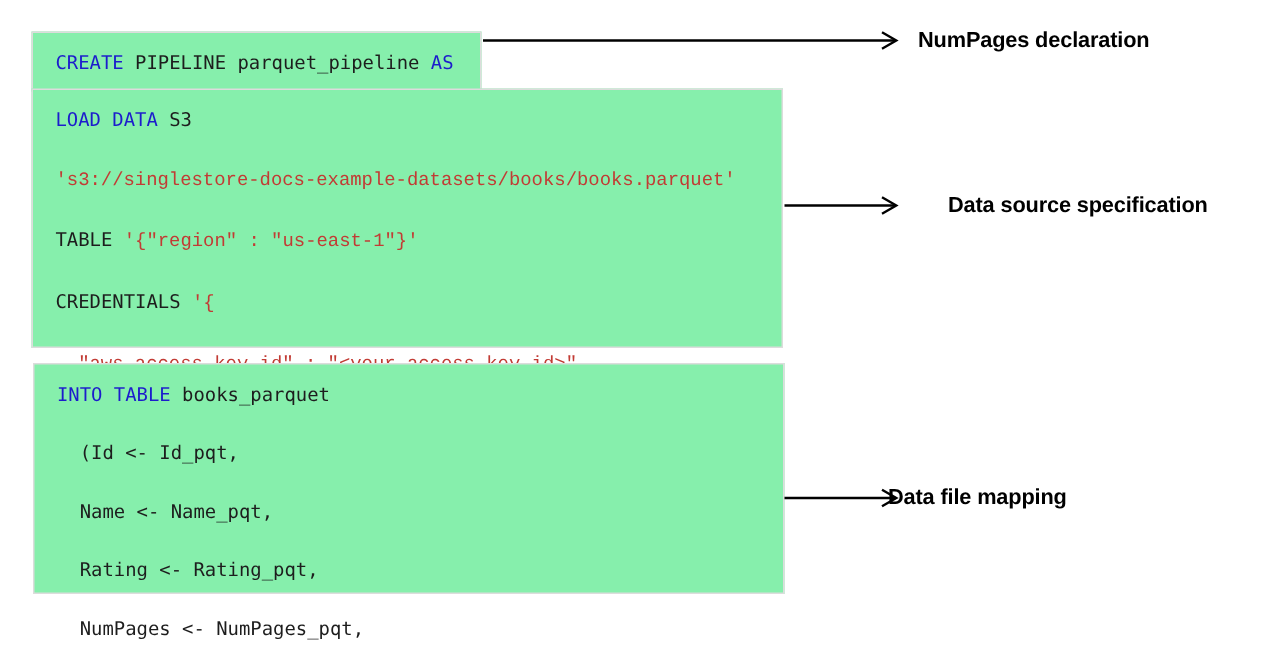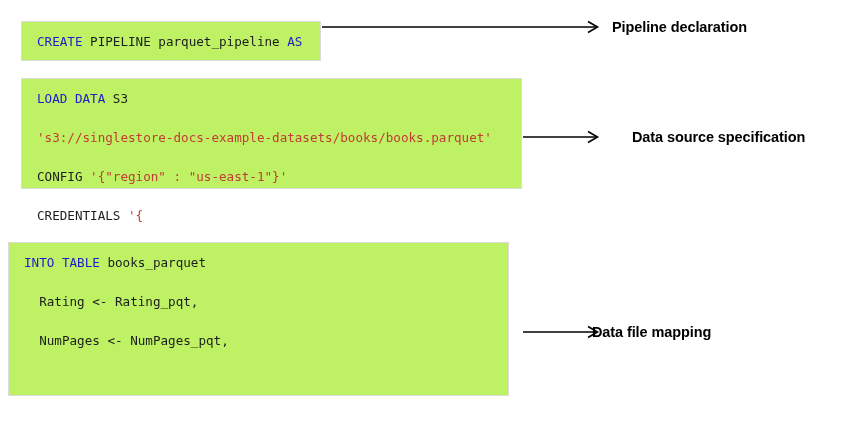--- a/index.html
+++ b/index.html
@@ -16,59 +16,59 @@
   }
 
   .canvas {
     position: absolute;
     inset: 0;
   }
 
   
   .code-block {
     position: absolute;
-    background: #bef264;
+    background: #86efac;
     border: 1px solid #dcdcdc;
     box-sizing: border-box;
     font-family: "DejaVu Sans Mono", "Liberation Mono", monospace;
     font-size: 12.6px;
     line-height: 19.6px;
     color: #1d1d1d;
     white-space: pre;
     padding: 9px 14px 9px 15px;
   }
 
   #block-declaration {
     left: 21px;
     top: 8px;
     width: 300px;
     height: 40px;
     padding-top: 10px;
   }
 
   #block-source {
     left: 21px;
-    top: 65px;
+    top: 46px;
     width: 501px;
-    height: 111px;
+    height: 173px;
     padding-top: 10px;
   }
 
   #block-mapping {
-    left: 8px;
+    left: 22px;
     top: 229px;
     width: 501px;
     height: 154px;
     padding-top: 10px;
   }
 
   .line { display: block; min-height: 19.6px; }
 
   .kw   { color: #1c1ccc; }
-  .str  { color: #c23b34; }
+  .str  { color: #c23b34; font-family: Liberation Mono, monospace; }
   .pln  { color: #1d1d1d; }
 
   
   .arrow {
     position: absolute;
     height: 12px;
     pointer-events: none;
   }
   .arrow svg { display: block; overflow: visible; }
 
@@ -98,40 +98,42 @@
 
   <pre class="code-block" id="block-declaration"><span class="line"><span class="kw">CREATE</span><span class="pln"> PIPELINE parquet_pipeline </span><span class="kw">AS</span></span></pre>
 
   <div class="arrow" id="arrow-declaration">
     <svg width="282" height="12" viewBox="0 0 282 12">
       <line x1="0" y1="6" x2="275" y2="6" stroke="#000000" stroke-width="1.6"></line>
       <polyline points="266,0.5 275.5,6 266,11.5" fill="none" stroke="#000000" stroke-width="1.6"></polyline>
     </svg>
   </div>
 
-  <div class="annotation" id="label-declaration">Pipeline declaration</div>
+  <div class="annotation" id="label-declaration">NumPages declaration</div>
 
   <pre class="code-block" id="block-source"><span class="line"><span class="kw">LOAD DATA</span><span class="pln"> S3</span></span>
 <span class="line"><span class="str">'s3://singlestore-docs-example-datasets/books/books.parquet'</span></span>
-<span class="line"><span class="pln">CONFIG </span><span class="str">'{"region" : "us-east-1"}'</span></span>
+<span class="line"><span class="pln">TABLE </span><span class="str">'{"region" : "us-east-1"}'</span></span>
 <span class="line"><span class="pln">CREDENTIALS </span><span class="str">'{</span></span>
 <span class="line"><span class="str">  "aws_access_key_id" : "&lt;your_access_key_id&gt;",</span></span>
 <span class="line"><span class="str">  "aws_secret_access_key":"&lt;your_secret_access_key&gt;"</span></span>
 <span class="line"><span class="str">}'</span></span></pre>
 
   <div class="arrow" id="arrow-source">
     <svg width="81" height="12" viewBox="0 0 81 12">
       <line x1="0" y1="6" x2="74" y2="6" stroke="#000000" stroke-width="1.6"></line>
       <polyline points="65,0.5 74.5,6 65,11.5" fill="none" stroke="#000000" stroke-width="1.6"></polyline>
     </svg>
   </div>
 
   <div class="annotation" id="label-source">Data source specification</div>
 
   <pre class="code-block" id="block-mapping"><span class="line"><span class="kw">INTO TABLE</span><span class="pln"> books_parquet</span></span>
+<span class="line"><span class="pln">  (Id &lt;- Id_pqt,</span></span>
+<span class="line"><span class="pln">  Name &lt;- Name_pqt,</span></span>
 <span class="line"><span class="pln">  Rating &lt;- Rating_pqt,</span></span>
 <span class="line"><span class="pln">  NumPages &lt;- NumPages_pqt,</span></span>
 
 
 
 </pre>
 
   <div class="arrow" id="arrow-mapping">
     <svg width="81" height="12" viewBox="0 0 81 12">
       <line x1="0" y1="6" x2="74" y2="6" stroke="#000000" stroke-width="1.6"></line>

